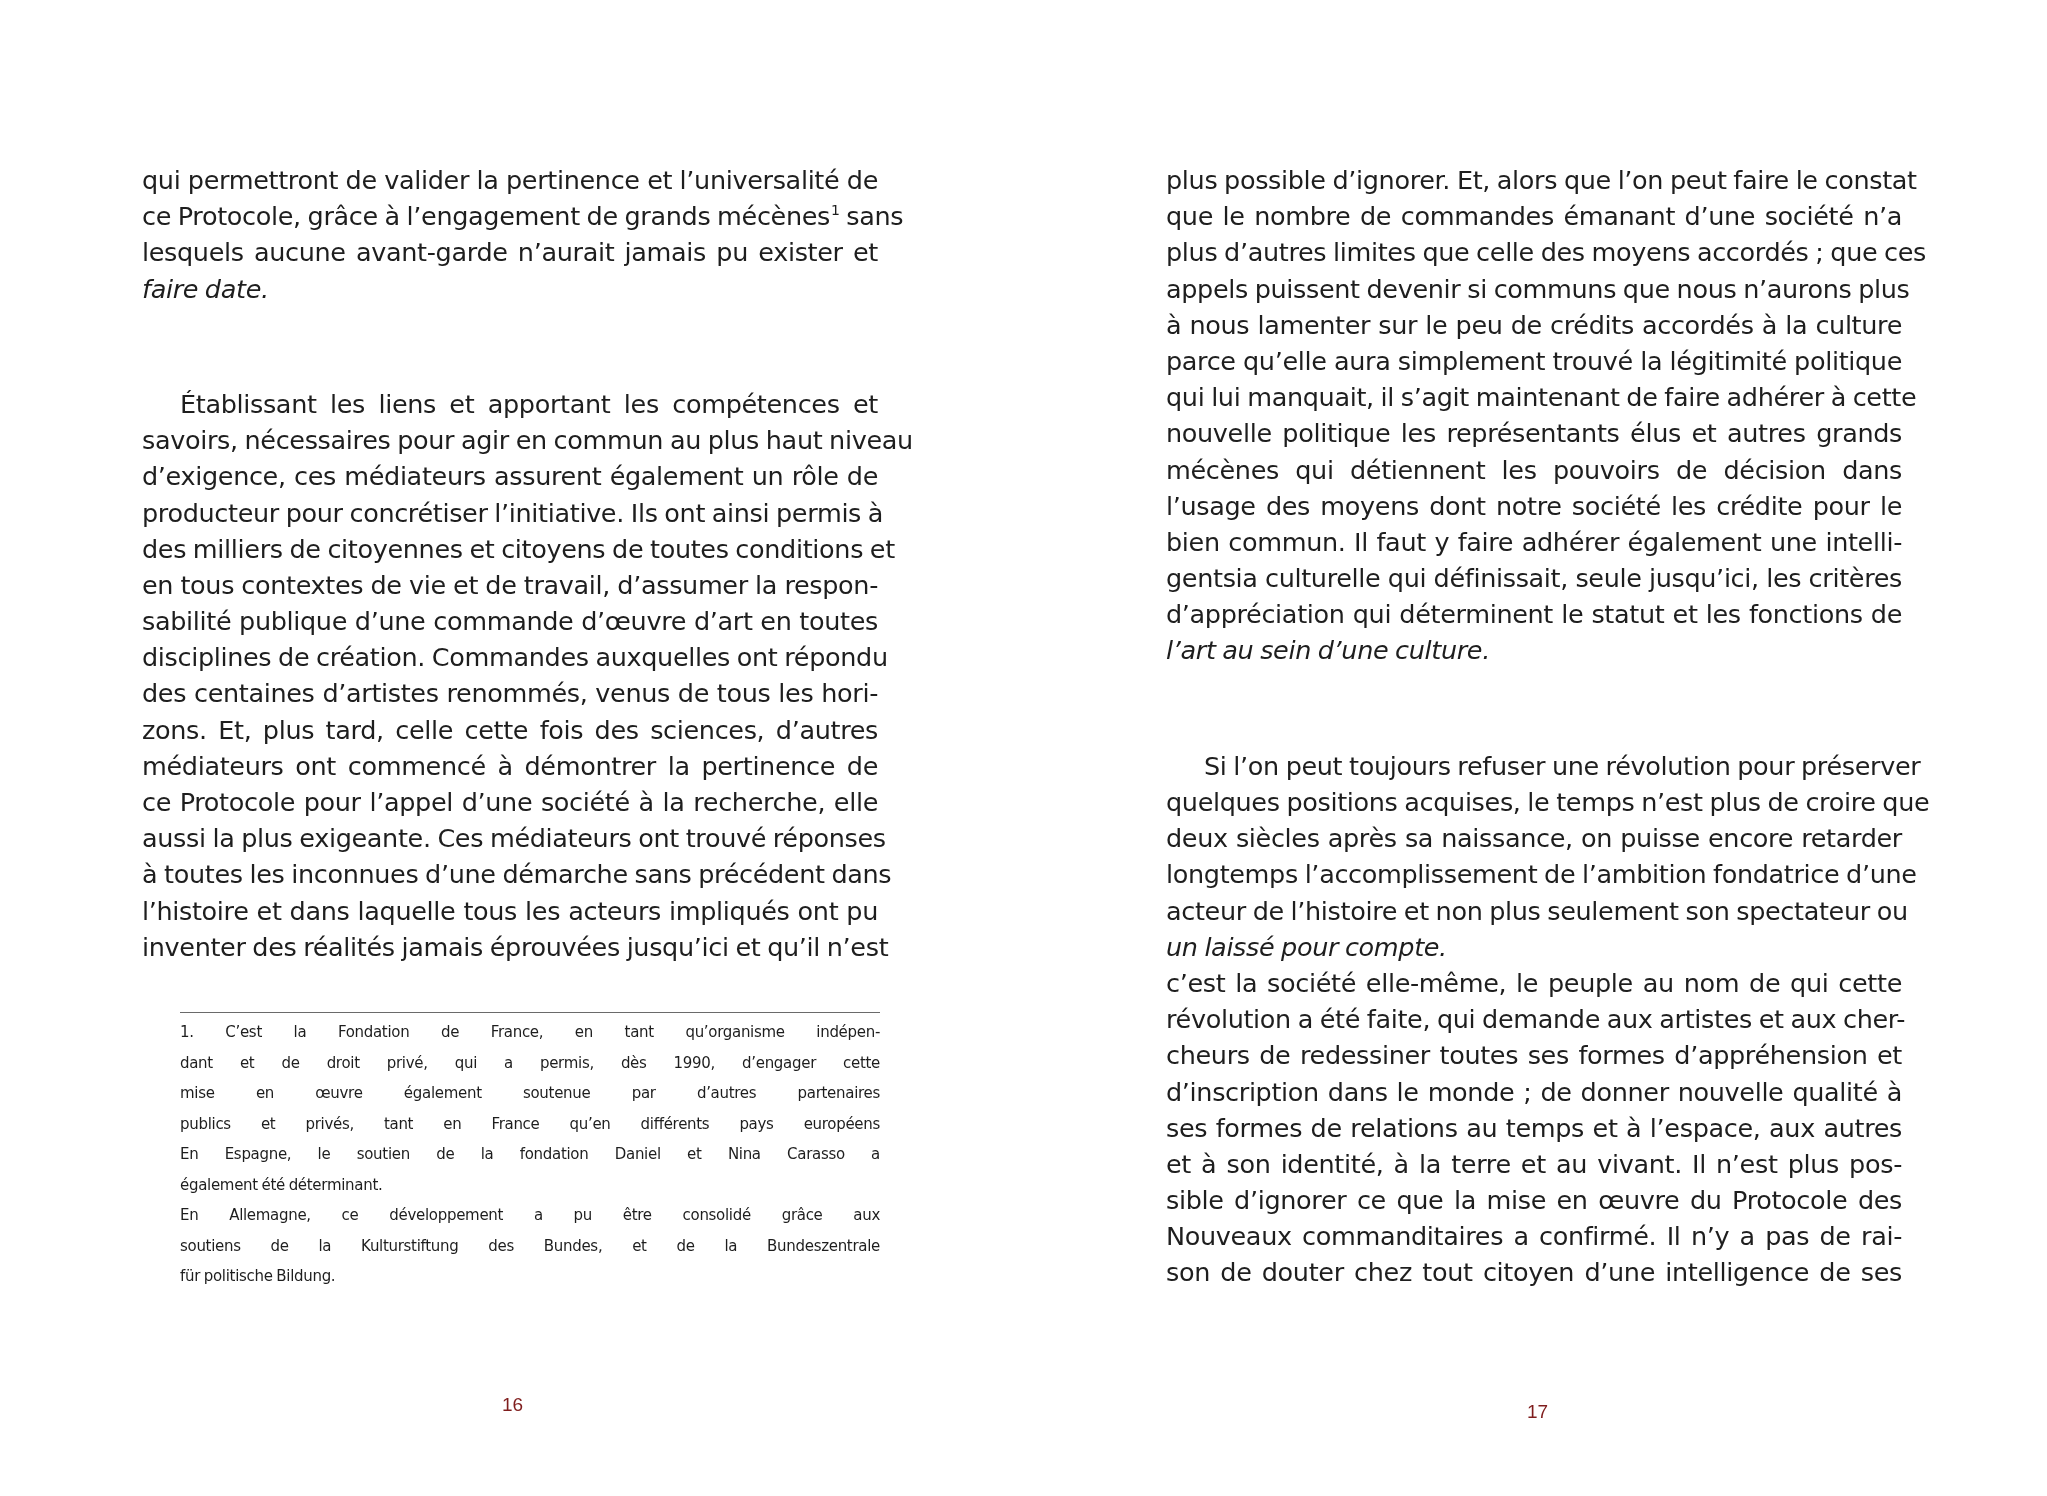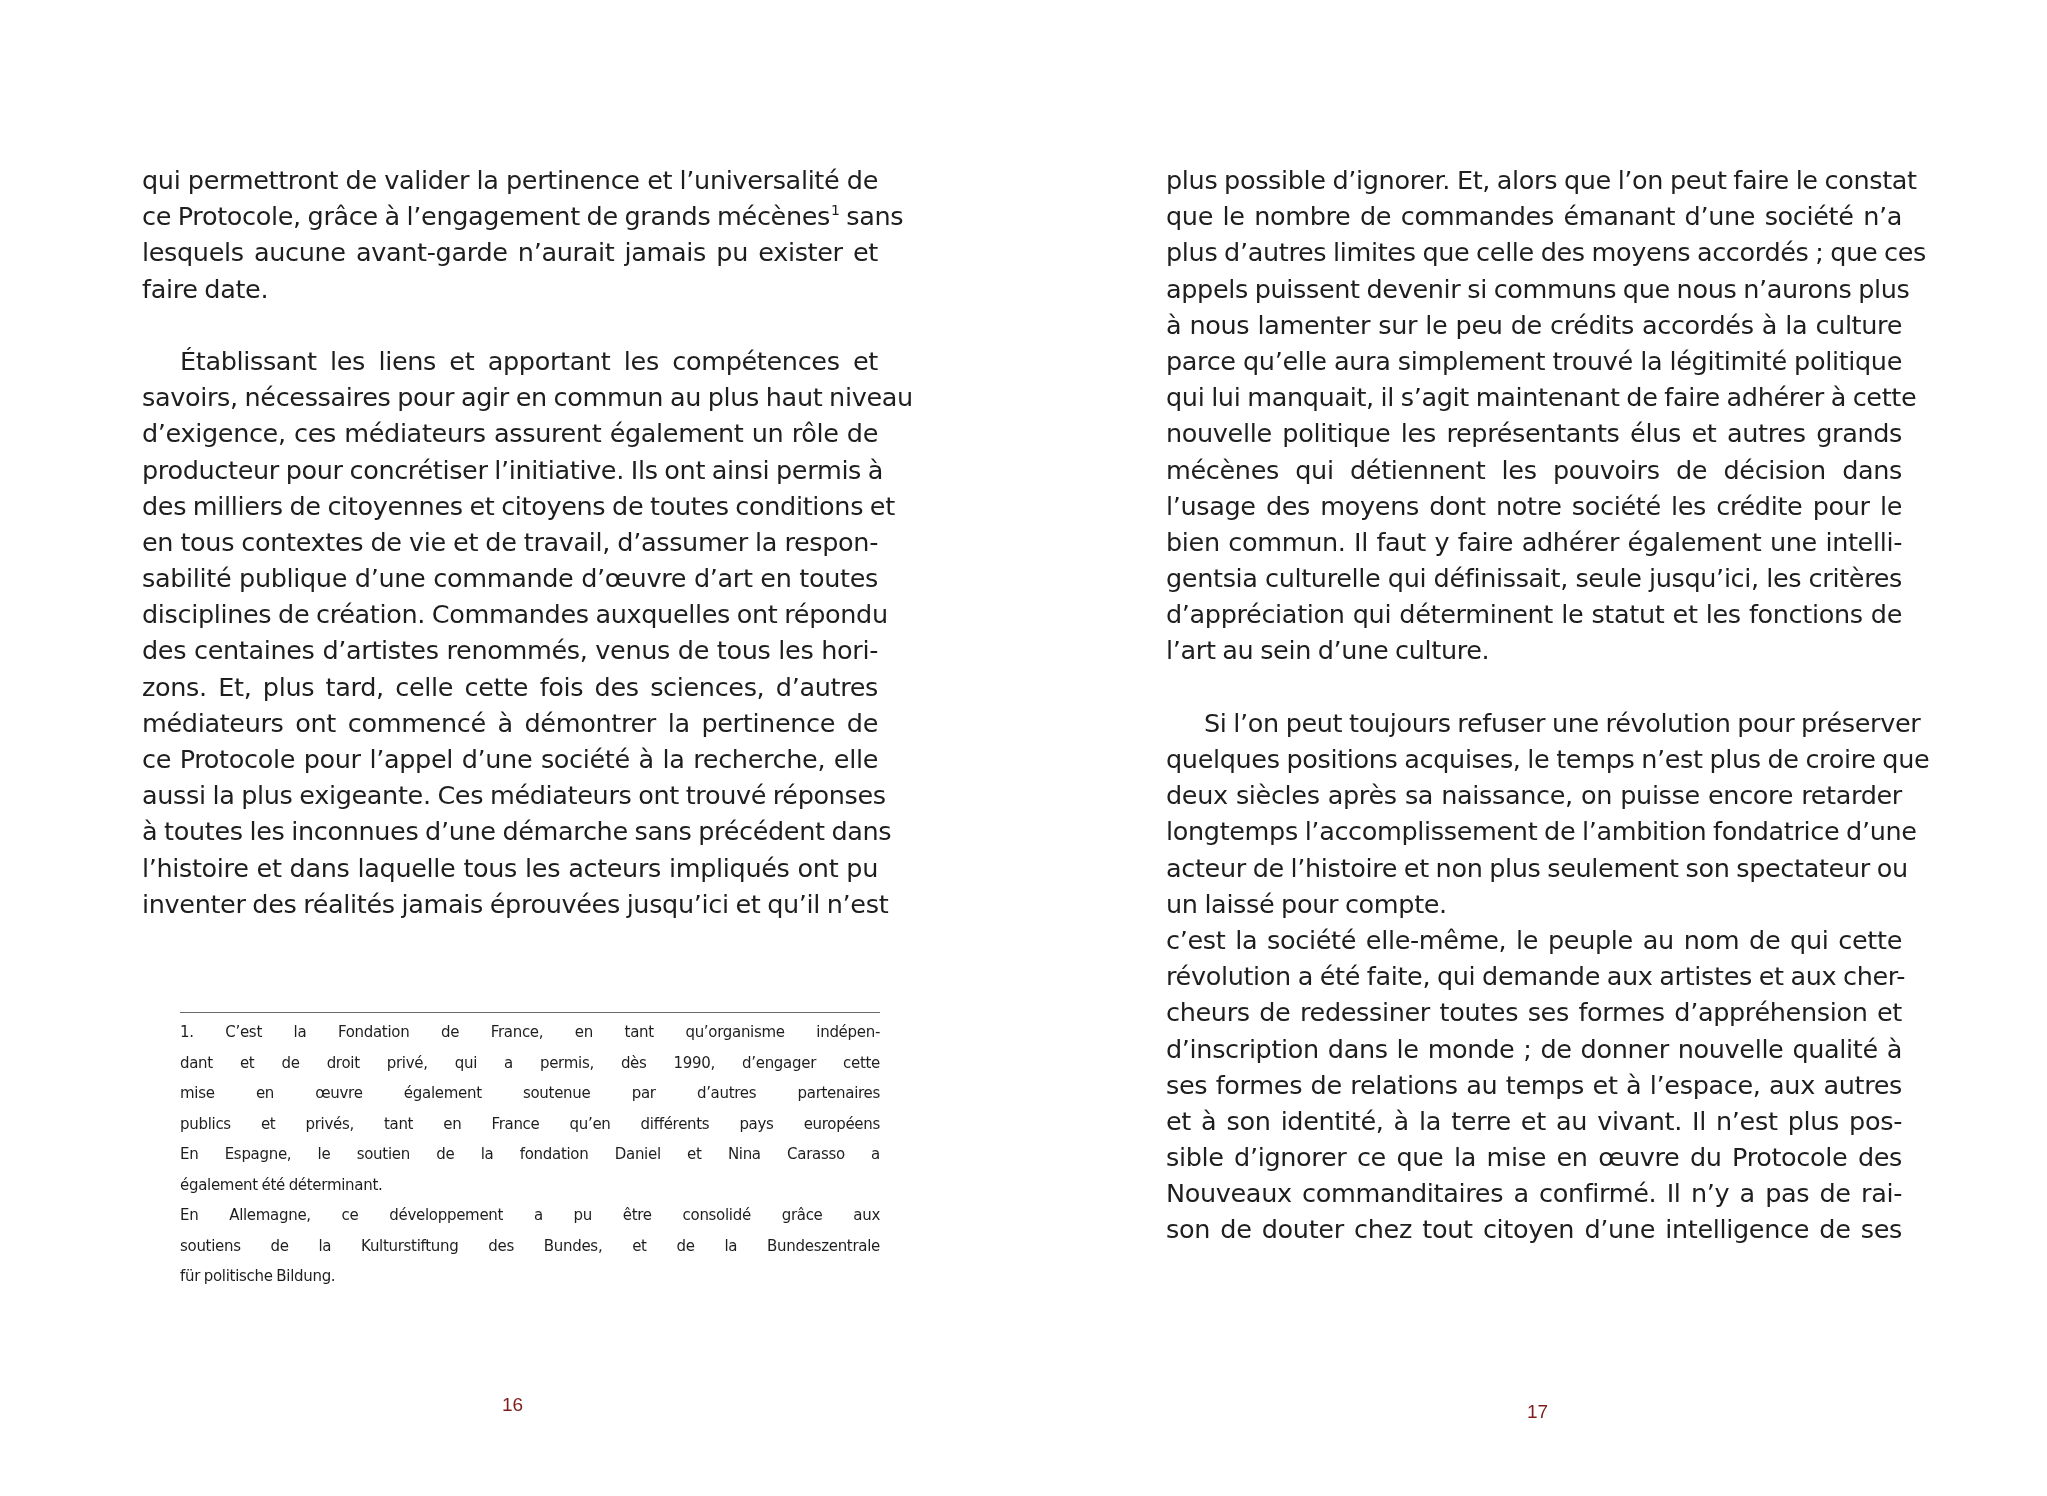--- a/index.html
+++ b/index.html
@@ -38,22 +38,23 @@
       height: 36.2px;
       white-space: nowrap;
       text-align: justify;
       text-align-last: justify;
       letter-spacing: -0.35px;
       word-spacing: -1px;
     }
     .line.last {
       text-align: left;
       text-align-last: left;
+      font-style: italic;
     }
-    .line.indent { padding-left: 38px; }
+    .line.indent { padding-left: 38px; margin-top: 43px; }
     .para-gap { height: 36.2px; }
 
     sup.fnref {
       font-size: 14px;
       line-height: 0;
       vertical-align: 0.7em;
       margin-left: 1px;
     }
 
     

